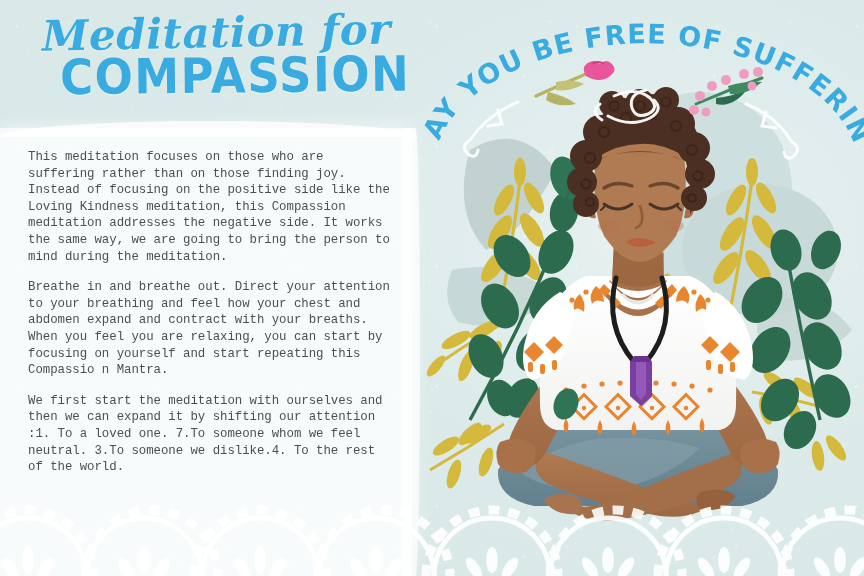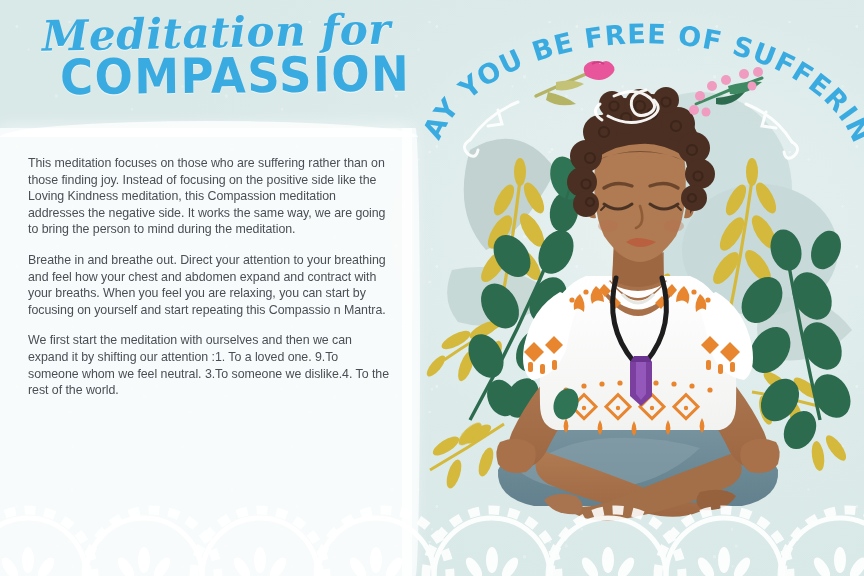--- a/index.html
+++ b/index.html
@@ -99,25 +99,25 @@
     width: 18px;
     background: rgba(255,255,255,.72);
     border-radius: 0 50% 50% 0 / 0 100% 100% 0;
   }
   .panel-body {
     position: relative;
     z-index: 2;
     padding: 21px 22px 0 28px;
   }
   .para {
-    font-family: Liberation Sans, sans-serif;
+    font-family: Liberation Mono, monospace;
     font-size: 12.4px;
     line-height: 16.6px;
     color: #4b4f55;
-    margin: 6px 0 14px 0;
+    margin: 0 0 14px 0;
     letter-spacing: -0.05px;
   }
   .para:last-child { margin-bottom: 0; }
 
   
   .banner {
     position: absolute;
     left: 428px;
     top: 8px;
     width: 436px;
@@ -582,17 +582,17 @@
 
   <div class="title-wrap">
     <div class="title-line1">Meditation for</div>
     <div class="title-line2">COMPASSION</div>
   </div>
 
   <div class="text-panel">
     <div class="panel-body">
       <p class="para">This meditation focuses on those who are suffering rather than on those finding joy. Instead of focusing on the positive side like the Loving Kindness meditation, this Compassion meditation addresses the negative side. It works the same way, we are going to bring the person to mind during the meditation.</p>
       <p class="para">Breathe in and breathe out. Direct your attention to your breathing and feel how your chest and abdomen expand and contract with your breaths. When you feel you are relaxing, you can start by focusing on yourself and start repeating this Compassio n Mantra.</p>
-      <p class="para">We first start the meditation with ourselves and then we can expand it by shifting our attention :1. To a loved one. 9.To someone whom we feel neutral. 3.To someone we dislike.4. To the rest of the world.</p>
+      <p class="para">We first start the meditation with ourselves and then we can expand it by shifting our attention :1. To a loved one. 7.To someone whom we feel neutral. 3.To someone we dislike.4. To the rest of the world.</p>
     </div>
   </div>
 
 </div>
 
 </body></html>

